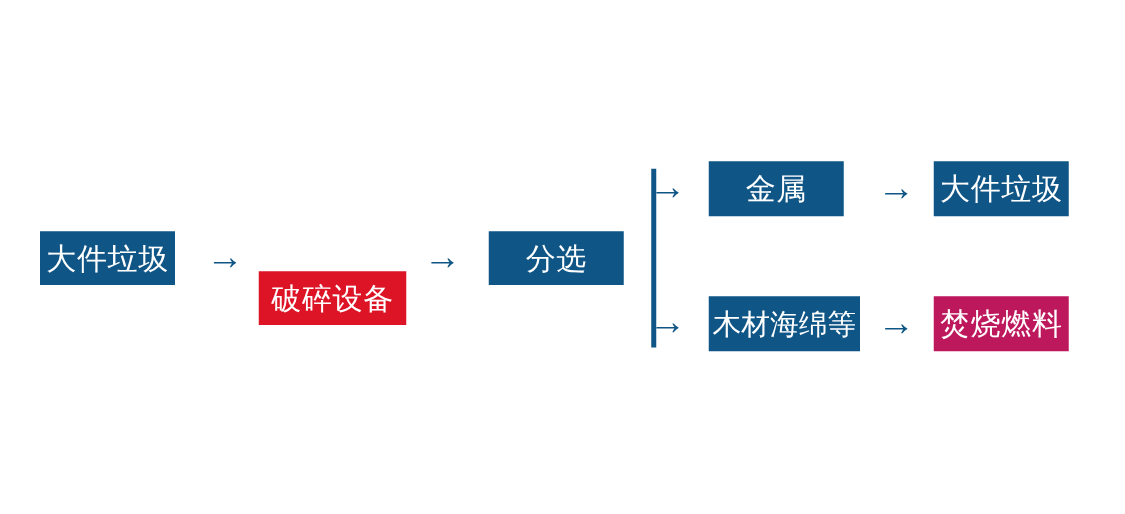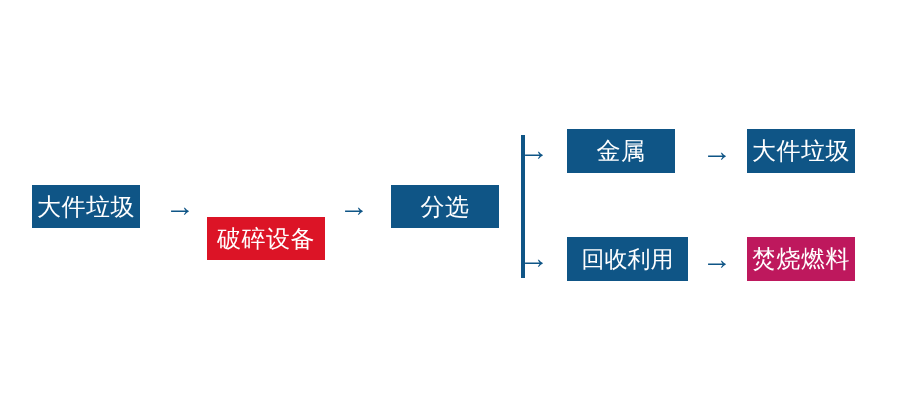--- a/index.html
+++ b/index.html
@@ -71,19 +71,19 @@
   <span class="arrow" style="left: 516px; top: 132px; color: rgb(15, 85, 134);">→</span>
 
   <div class="node row-top" style="left: 567px; background-color: rgb(15, 85, 134);">金属</div>
 
   <span class="arrow" style="left: 699px; top: 133px; color: rgb(15, 85, 134);">→</span>
 
   <div class="node row-top" style="left: 747px; background-color: rgb(15, 85, 134);">大件垃圾</div>
 
   <span class="arrow" style="left: 516px; top: 240px; color: rgb(15, 85, 134);">→</span>
 
-  <div class="node row-bottom small-text" style="left: 567px; width: 121px; background-color: rgb(15, 85, 134);">回收利用</div>
+  <div class="node row-bottom small-text" style="left: 567px; width: 121px; background-color: rgb(15, 85, 134);">木材海绵等</div>
 
   <span class="arrow" style="left: 699px; top: 241px; color: rgb(15, 85, 134);">→</span>
 
   <div class="node row-bottom" style="left: 747px; background-color: #be185d;">焚烧燃料</div>
 
 </div>
 
 </body></html>

